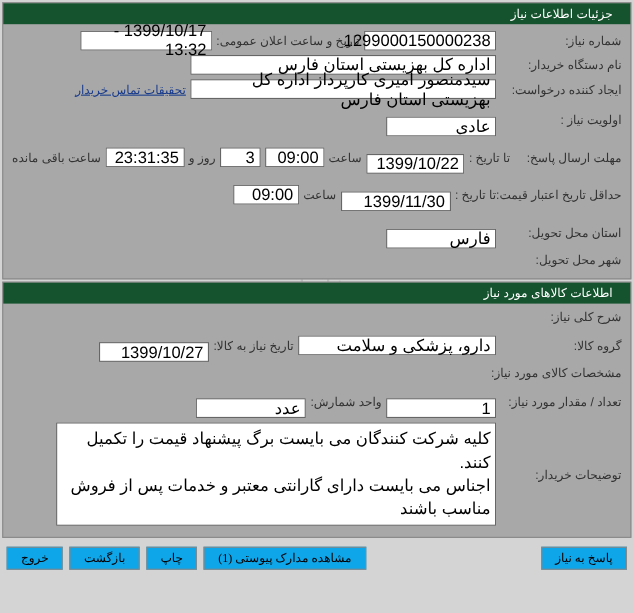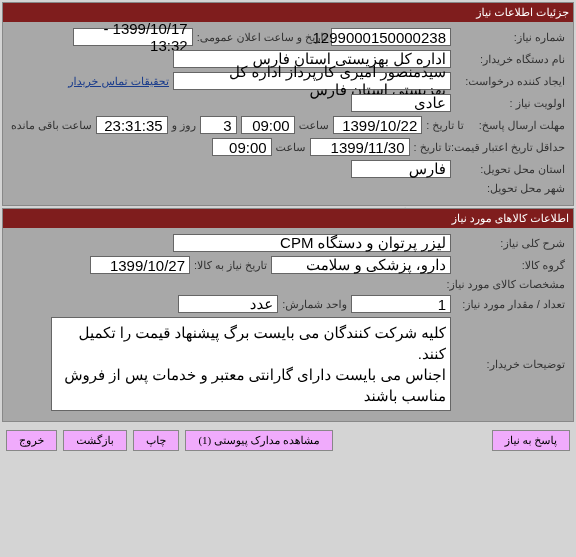--- a/index.html
+++ b/index.html
@@ -26,23 +26,23 @@
   line-height: 1.8;
 }
 .panel {
   background: #a8a8a8;
   border: 1px solid #888;
   margin: 2px;
   position: relative;
   z-index: 2;
 }
 .panel-header {
-  background: #7f1d1d;
+  background: #14532d;
   color: #fff;
-  padding: 3px 4px;
+  padding: 3px 16px;
   font-size: 11px;
 }
 .panel-body {
   padding: 6px 8px;
 }
 .row {
   display: flex;
   align-items: center;
   margin-bottom: 4px;
   gap: 4px;
@@ -61,42 +61,42 @@
   display: inline-flex;
   align-items: center;
 }
 .link {
   color: #1a3c8c;
   text-decoration: underline;
   cursor: pointer;
   font-size: 11px;
 }
 .w-120 { width: 120px; }
-.w-100 { width: 100px; }
+.w-100 { width: 100px; margin-top: 12px; }
 .w-80 { width: 80px; }
 .w-60 { width: 60px; }
 .w-40 { width: 40px; }
 .w-280 { width: 278px; }
 .w-180 { width: 180px; }
 .multiline {
   height: auto;
   min-height: 32px;
   width: 400px;
   padding: 4px;
   line-height: 1.4;
 }
 .footer {
   display: flex;
   justify-content: flex-start;
   gap: 6px;
   padding: 6px;
   background: #d4d4d4;
 }
 .btn {
-  background: #f0abfc;
+  background: #0ea5e9;
   border: 1px solid #888;
   padding: 3px 12px;
   font-size: 11px;
   cursor: pointer;
   font-family: Tahoma;
 }
 .spacer { flex: 1; }
 .lbl-col { width: 110px; display: inline-block; }
 </style>
 </head>
@@ -156,21 +156,20 @@
       <span class="label lbl-col">شهر محل تحویل:</span>
     </div>
   </div>
 </div>
 
 <div class="panel">
   <div class="panel-header">اطلاعات کالاهای مورد نیاز</div>
   <div class="panel-body">
     <div class="row">
       <span class="label lbl-col">شرح کلی نیاز:</span>
-      <span class="field w-280">لیزر پرتوان و دستگاه CPM</span>
     </div>
     <div class="row">
       <span class="label lbl-col">گروه کالا:</span>
       <span class="field w-180">دارو، پزشکی و سلامت</span>
       <span class="label">تاریخ نیاز به کالا:</span>
       <span class="field w-100">1399/10/27</span>
     </div>
     <div class="row">
       <span class="label lbl-col">مشخصات کالای مورد نیاز:</span>
     </div>

